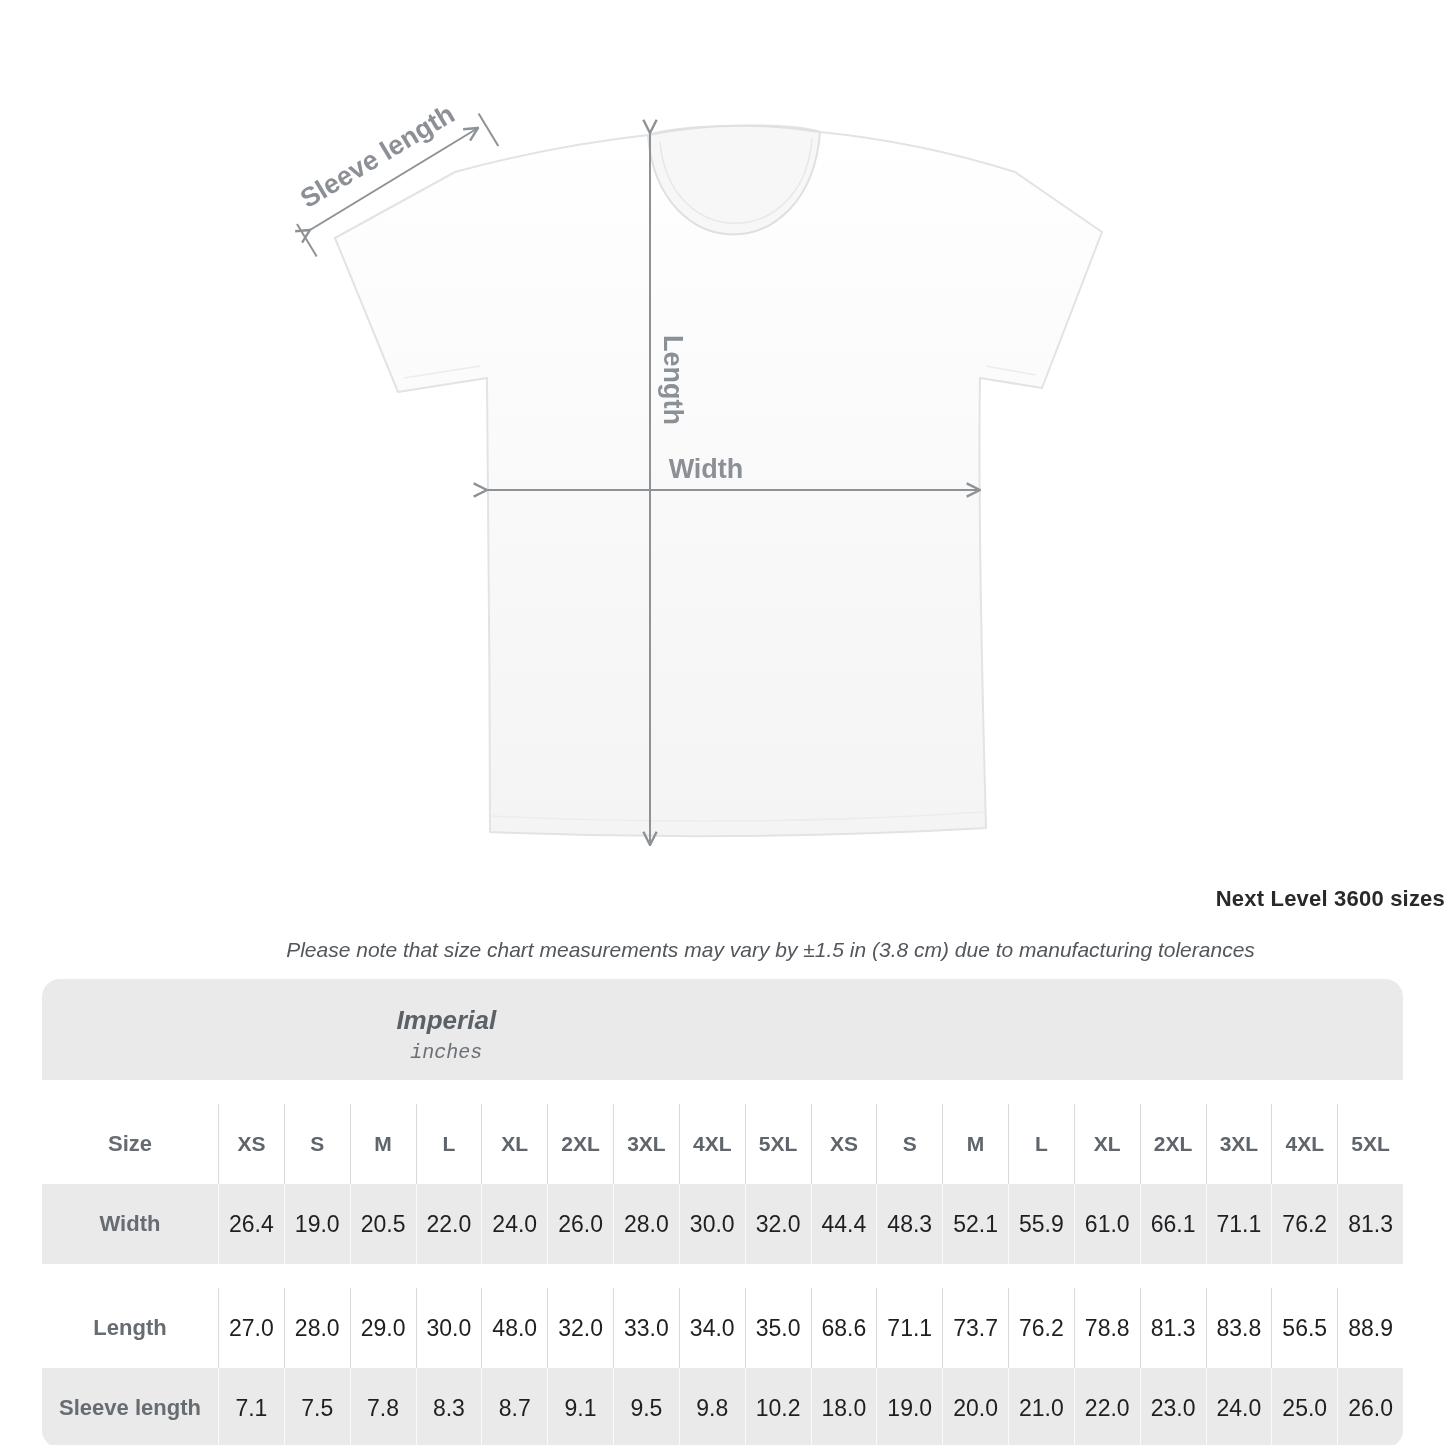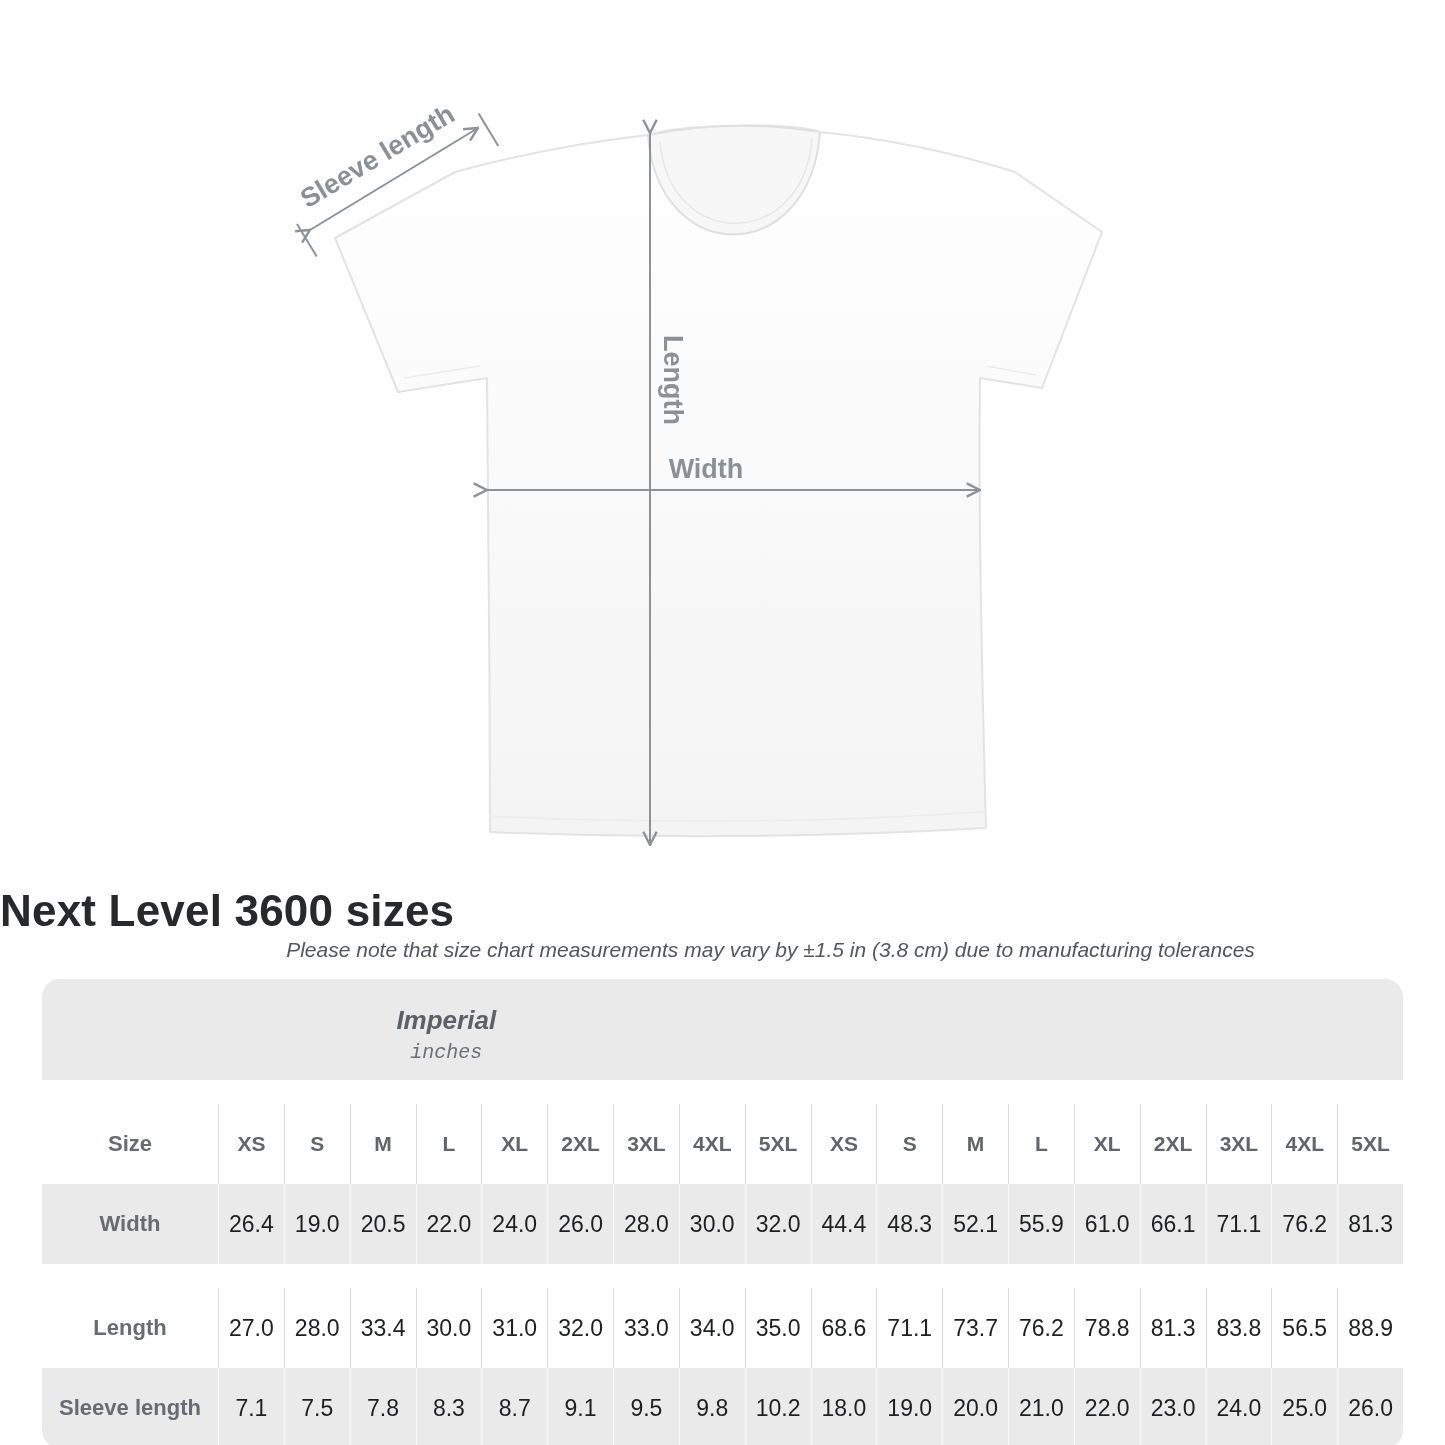--- a/index.html
+++ b/index.html
@@ -6,22 +6,22 @@
   .page{
     position:relative;width:1445px;height:1445px;background:#ffffff;
     font-family:"Liberation Sans","DejaVu Sans",sans-serif;overflow:hidden;
   }
   
   .diagram{position:absolute;left:280px;top:80px;width:840px;height:790px;}
   .diagram svg{display:block;width:840px;height:790px;}
   .dim-label{font-family:"Liberation Sans","DejaVu Sans",sans-serif;font-weight:bold;font-size:27px;fill:#8b9096;}
   
   .title{
-    position:absolute;left:0;top:886px;width:100%;text-align:left;
-    font-size:44px;font-weight:bold;color:#28292b;letter-spacing:.2px;
+    position:absolute;left:0;top:886px;width:100%;text-align:right;
+    font-size:22px;font-weight:bold;color:#28292b;letter-spacing:.2px;
   }
   .note{
     position:absolute;left:0;top:938px;width:100%;text-align:center;
     font-size:21px;font-style:italic;color:#53575b;padding-left:48px;
   }
   
   .table{
     position:absolute;left:42px;top:979px;width:1361px;
     border-radius:18px;overflow:hidden;background:#ffffff;
   }
@@ -151,23 +151,23 @@
           <div class="cell vcell">61.0</div>
           <div class="cell vcell">66.1</div>
           <div class="cell vcell">71.1</div>
           <div class="cell vcell">76.2</div>
           <div class="cell vcell">81.3</div>
         </div>
         <div class="trow white">
           <div class="cell rlabel">Length</div>
           <div class="cell vcell">27.0</div>
           <div class="cell vcell">28.0</div>
-          <div class="cell vcell">33.4</div>
+          <div class="cell vcell">29.0</div>
           <div class="cell vcell">30.0</div>
-          <div class="cell vcell">31.0</div>
+          <div class="cell vcell">48.0</div>
           <div class="cell vcell">32.0</div>
           <div class="cell vcell">33.0</div>
           <div class="cell vcell">34.0</div>
           <div class="cell vcell">35.0</div>
           <div class="cell vcell">68.6</div>
           <div class="cell vcell">71.1</div>
           <div class="cell vcell">73.7</div>
           <div class="cell vcell">76.2</div>
           <div class="cell vcell">78.8</div>
           <div class="cell vcell">81.3</div>

